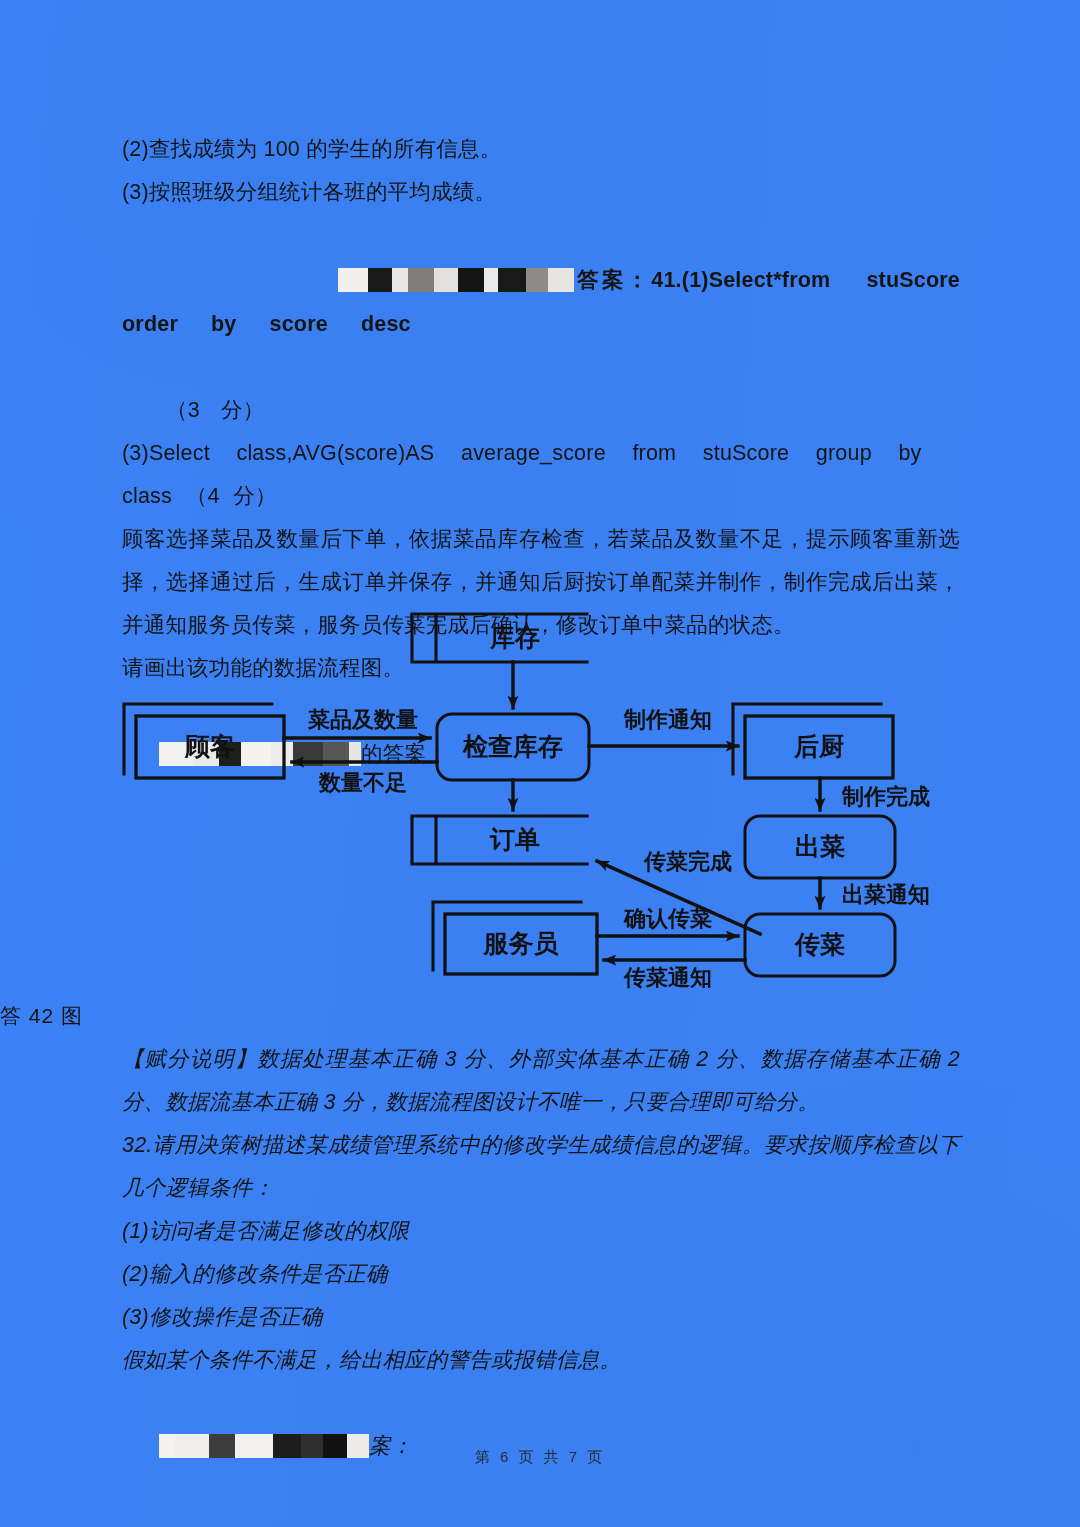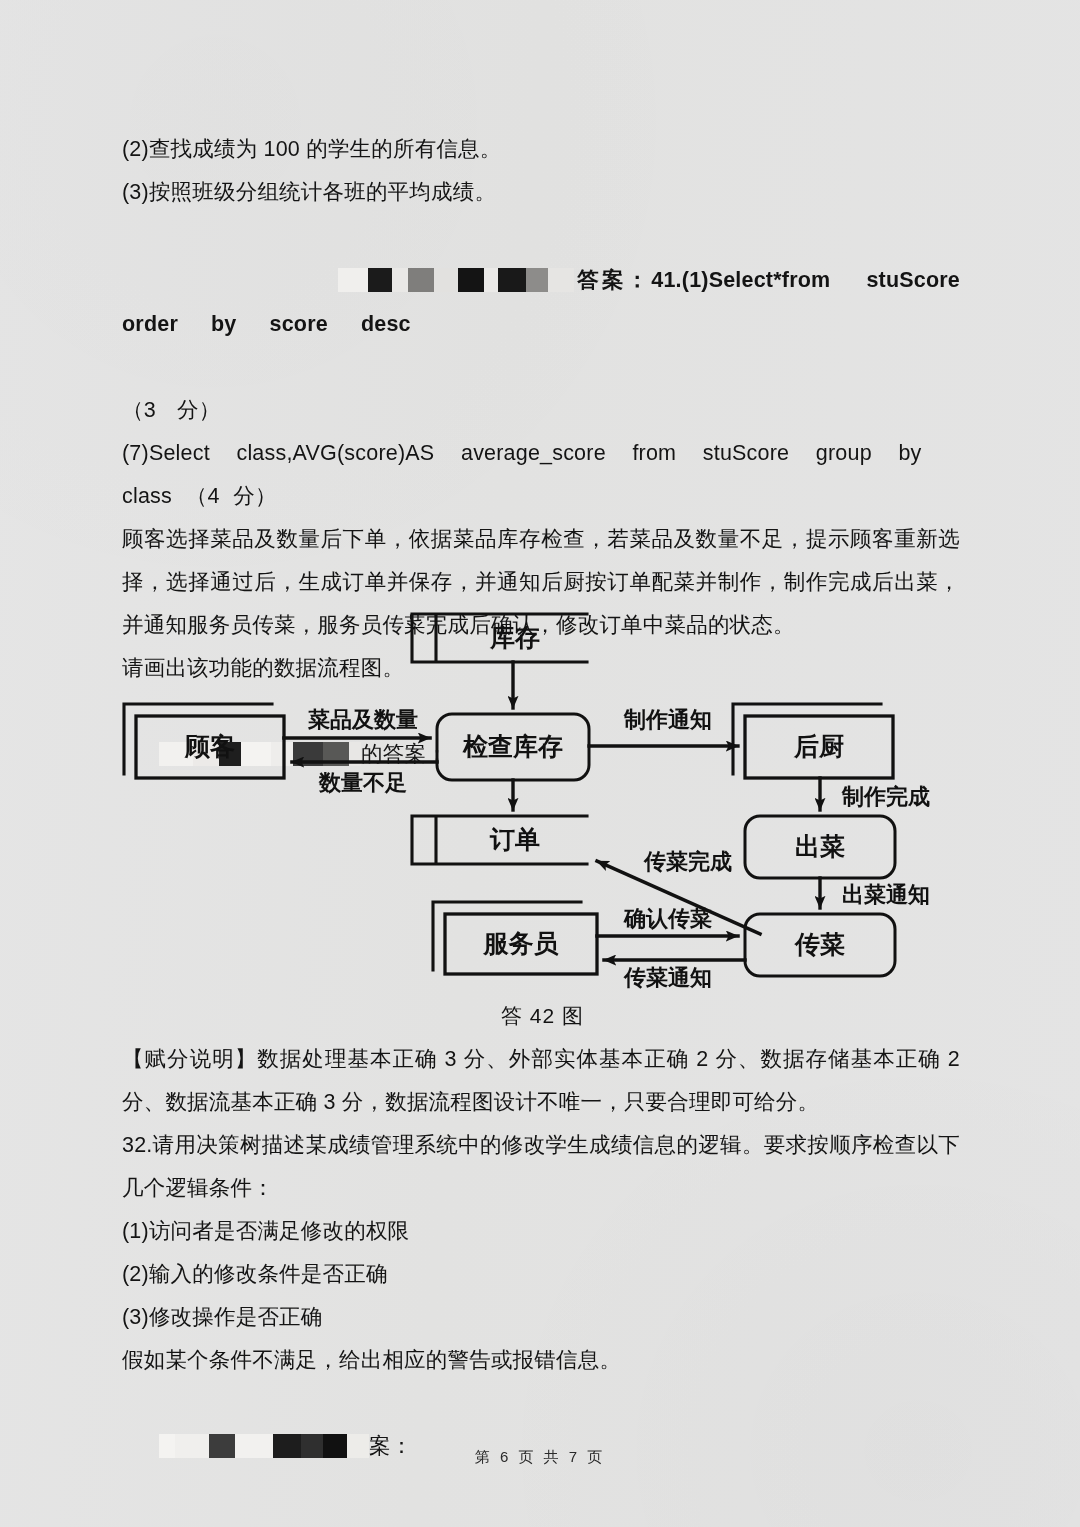--- a/index.html
+++ b/index.html
@@ -13,21 +13,21 @@
     position: relative;
     font-family: "Liberation Sans", "DejaVu Sans", sans-serif;
     color: #161616;
     overflow: hidden;
   }
 
   
   #page {
     position: absolute;
     inset: 0;
-    background: #e5e5e5;
+    background: #3b82f6;
   }
   #scan-noise {
     position: absolute;
     inset: 0;
     pointer-events: none;
     background:
       radial-gradient(ellipse 70% 50% at 20% 8%, rgba(0,0,0,0.012), rgba(0,0,0,0) 70%),
       radial-gradient(ellipse 60% 40% at 85% 95%, rgba(0,0,0,0.015), rgba(0,0,0,0) 70%),
       linear-gradient(95deg, #ffffff 0%, #fcfcfb 45%, #fefefe 100%);
     mix-blend-mode: multiply;
@@ -78,23 +78,22 @@
     position: absolute;
     left: 120px;
     top: 604px;
     width: 860px;
     height: 420px;
   }
   #dfd { display: block; }
   .cap {
     position: absolute;
     top: 1002px;
-    left: 8px;
+    left: 0;
     width: 1069px;
-    text-align: center;
     font-size: 21px;
     color: #131313;
     letter-spacing: 1px;
   }
 
   
   #footer {
     position: absolute;
     left: 0;
     top: 1448px;
@@ -115,24 +114,24 @@
   <div id="body-text">
 
     <p class="para">(2)查找成绩为 100 的学生的所有信息。</p>
 
     <p class="para">(3)按照班级分组统计各班的平均成绩。</p>
 
     <p class="para sql sql-wide" style="margin-top:2px;">
       <span class="redact"><span class="rk" style="width: 30px; background: rgb(240, 239, 237);"></span><span class="rk" style="width: 24px; background: rgb(27, 27, 27);"></span><span class="rk" style="width: 16px; background: rgb(233, 232, 230);"></span><span class="rk" style="width: 26px; background: rgb(127, 126, 124);"></span><span class="rk" style="width: 24px; background: rgb(226, 225, 223);"></span><span class="rk" style="width: 26px; background: rgb(20, 20, 20);"></span><span class="rk" style="width: 14px; background: rgb(235, 234, 232);"></span><span class="rk" style="width: 28px; background: rgb(25, 25, 25);"></span><span class="rk" style="width: 22px; background: rgb(141, 140, 138);"></span><span class="rk" style="width: 26px; background: rgb(230, 229, 227);"></span></span><span>答案：41.(1)Select*from stuScore order by score desc</span>
     </p>
 
-    <p class="para" style="word-spacing:0.7em;">（3 分）</p>
-
-
-    <p class="para sql sql-wide2">(7)Select class,AVG(score)AS average_score from stuScore group by</p>
+    <p class="para" style="word-spacing:0.7em;margin-left:44px;">（3 分）</p>
+
+
+    <p class="para sql sql-wide2">(3)Select class,AVG(score)AS average_score from stuScore group by</p>
 
     <p class="para" style="word-spacing:0.35em;">class （4 分）</p>
 
 
     <p class="para justify" style="text-indent:0;">顾客选择菜品及数量后下单，依据菜品库存检查，若菜品及数量不足，提示顾客重新选择，选择通过后，生成订单并保存，并通知后厨按订单配菜并制作，制作完成后出菜，并通知服务员传菜，服务员传菜完成后确认，修改订单中菜品的状态。</p>
 
     <p class="para">请画出该功能的数据流程图。</p>
 
     <p class="para">
       <span class="redact"><span class="rk" style="width: 34px; background: rgb(242, 241, 239);"></span><span class="rk" style="width: 26px; background: rgb(236, 234, 232);"></span><span class="rk" style="width: 22px; background: rgb(30, 30, 30);"></span><span class="rk" style="width: 30px; background: rgb(244, 243, 241);"></span><span class="rk" style="width: 22px; background: rgb(238, 237, 235);"></span><span class="rk" style="width: 30px; background: rgb(58, 58, 58);"></span><span class="rk" style="width: 26px; background: rgb(88, 88, 86);"></span><span class="rk" style="width: 12px; background: rgb(232, 231, 229);"></span></span><span>的答案：</span>
@@ -227,21 +226,21 @@
         <text x="766" y="293">出菜通知</text>
         <text x="568" y="260">传菜完成</text>
         <text x="548" y="317">确认传菜</text>
         <text x="548" y="376">传菜通知</text>
       </g>
     </svg>
   </div>
 
   <div class="cap">答 42 图</div>
 
-  <div id="body-text-2" style="position:absolute; left:122px; top:1038px; width:838px;">
+  <div id="body-text-2" style="position:absolute; left:122px; top:1038px; width:838px;font-style:italic;">
 
     <p class="para justify">【赋分说明】数据处理基本正确 3 分、外部实体基本正确 2 分、数据存储基本正确 2 分、数据流基本正确 3 分，数据流程图设计不唯一，只要合理即可给分。</p>
 
     <p class="para justify">32.请用决策树描述某成绩管理系统中的修改学生成绩信息的逻辑。要求按顺序检查以下几个逻辑条件：</p>
 
     <p class="para">(1)访问者是否满足修改的权限</p>
     <p class="para">(2)输入的修改条件是否正确</p>
     <p class="para">(3)修改操作是否正确</p>
 
     <p class="para">假如某个条件不满足，给出相应的警告或报错信息。</p>

